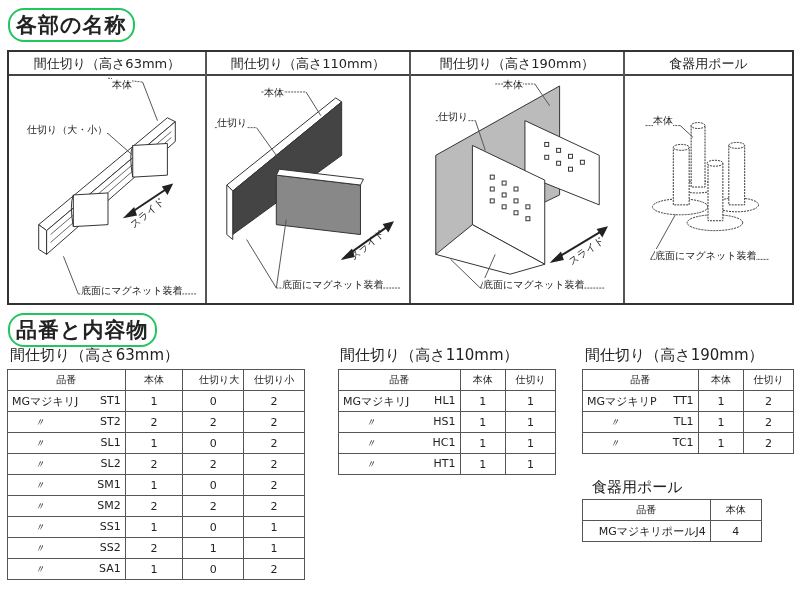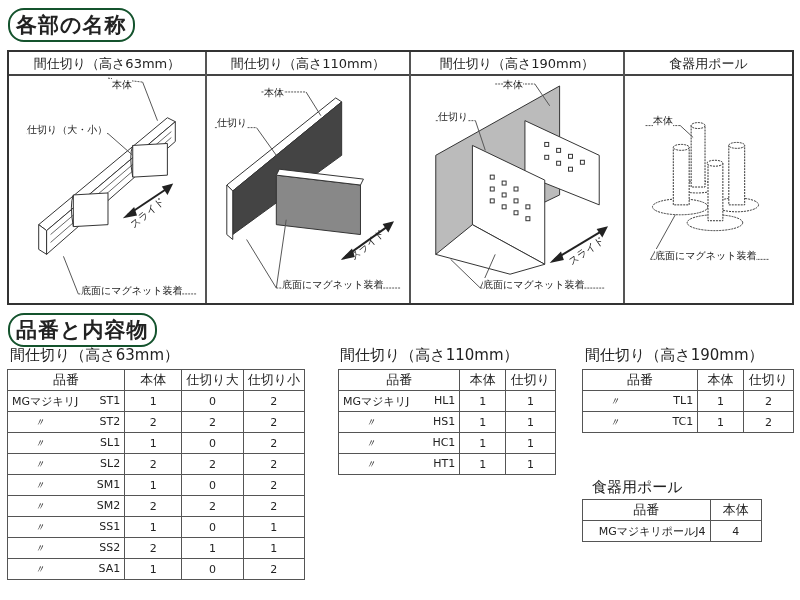--- a/index.html
+++ b/index.html
@@ -1,21 +1,21 @@
 <!DOCTYPE html>
 <html><head>
 <meta charset="utf-8">
 <style>
   * { box-sizing: border-box; margin: 0; padding: 0; }
   html, body { width: 800px; height: 600px; background: #fff; overflow: hidden; }
   body { font-family: "DejaVu Sans", "Liberation Sans", sans-serif; color: #222; position: relative; }
 
   .section-title {
     position: absolute;
-    border: 2px solid #14532d;
+    border: 2px solid #22c55e;
     border-radius: 16px;
     font-weight: bold;
     font-size: 21px;
     line-height: 30px;
     padding: 0 6px;
     letter-spacing: 1px;
   }
 
   
   .parts-panel {
@@ -35,21 +35,21 @@
 
   
   .tbl-title { position: absolute; font-size: 15px; white-space: nowrap; }
   table.spec {
     position: absolute; border-collapse: collapse; font-size: 11px;
   }
   table.spec th, table.spec td {
     border: 1px solid #555; height: 21px; text-align: center; font-weight: normal; padding: 0 4px;
     white-space: nowrap;
   }
-  table.spec th { font-size: 13px; margin-top: 16px; }
+  table.spec th { font-size: 10px; margin-top: 16px; }
   table.spec td.pn { text-align: right; padding: 0 4px; }
   .pn-wrap { display: flex; justify-content: space-between; width: 100%; }
   .ditto { font-style: italic; padding-left: 22px; }
 </style>
 </head>
 <body>
 
 <div class="section-title" style="left:8px; top:8px;">各部の名称</div>
 
 <div class="parts-panel">
@@ -199,21 +199,21 @@
 </div>
 
 <div class="section-title" style="left:8px; top:313px;">品番と内容物</div>
 
 <div class="tbl-title" style="left:10px; top:346px;">間仕切り（高さ63mm）</div>
 <table class="spec" style="left:7px; top:369px; width:298px;">
   <thead>
     <tr>
       <th style="width:118px;">品番</th>
       <th style="width:58px;">本体</th>
-      <th style="width:61px;">仕切り大</th>
+      <th style="width:61px;text-align:right;">仕切り大</th>
       <th style="width:61px;">仕切り小</th>
     </tr>
   </thead>
   <tbody>
     <tr>
         <td class="pn">
           <div class="pn-wrap">
             <span>MGマジキリJ</span>
             <span>ST1</span>
           </div>
@@ -372,20 +372,30 @@
     <tr>
       <th style="width:116px;">品番</th>
       <th style="width:46px;">本体</th>
       <th style="width:50px;">仕切り</th>
     </tr>
   </thead>
   <tbody>
     <tr>
         <td class="pn">
           <div class="pn-wrap">
+            <span>MGマジキリP</span>
+            <span>TT1</span>
+          </div>
+        </td>
+        <td>1</td>
+        <td>2</td>
+      </tr>
+    <tr>
+        <td class="pn">
+          <div class="pn-wrap">
             <span class="ditto">〃</span>
             <span>TL1</span>
           </div>
         </td>
         <td>1</td>
         <td>2</td>
       </tr>
     <tr>
         <td class="pn">
           <div class="pn-wrap">

